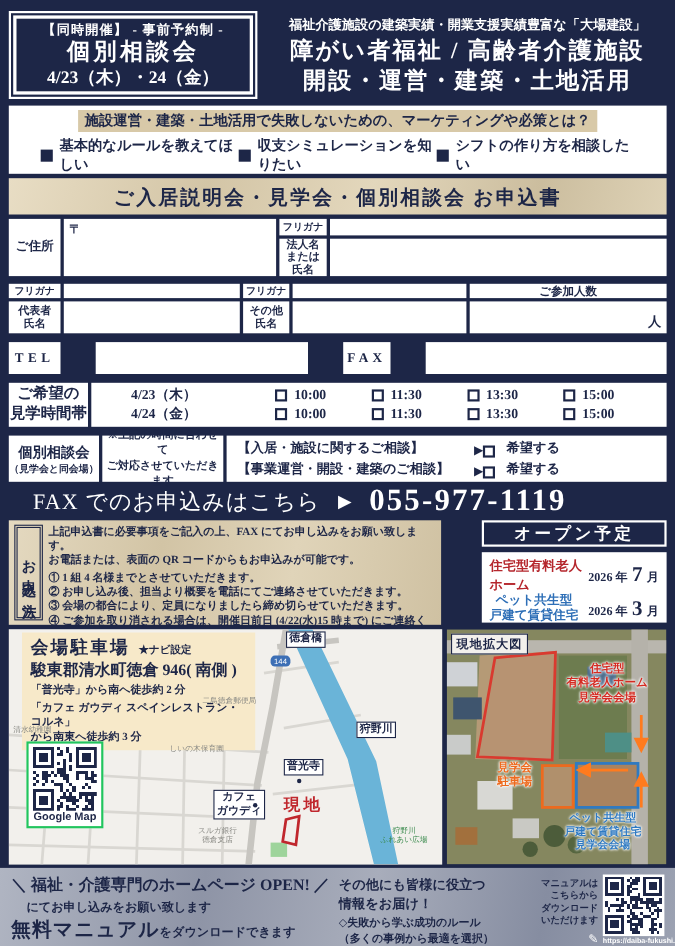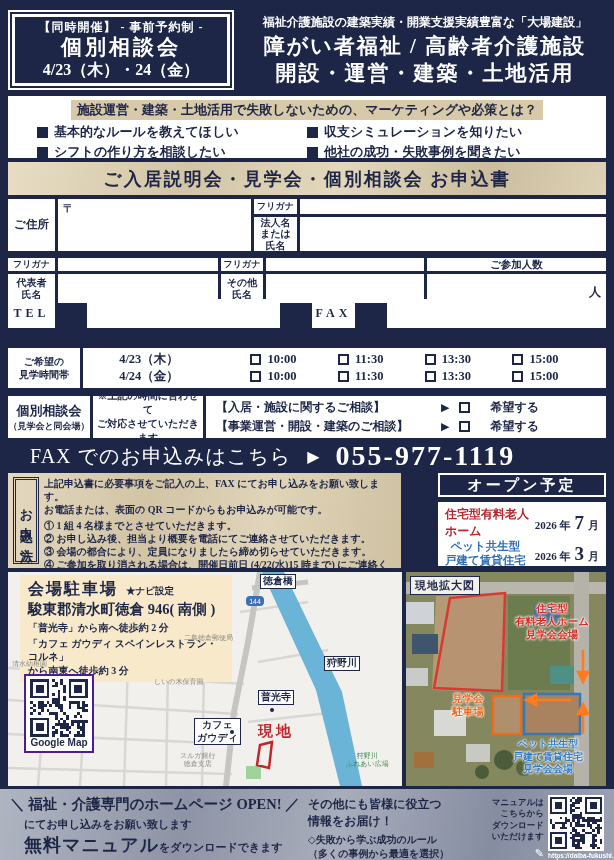--- a/index.html
+++ b/index.html
@@ -14,61 +14,61 @@
   .ev-l1 { font-size:12px; font-weight:bold; letter-spacing:1px; }
   .ev-title { font-size:21px; font-weight:bold; letter-spacing:3px; line-height:1.1; }
   .ev-dates { font-size:16px; font-weight:bold; }
   .header-right { flex:1; text-align:center; color:#fff; }
   .hd-tag { font-size:12px; font-weight:bold; margin-bottom:2px; }
   .hd-t1, .hd-t2 { font-size:21px; font-weight:bold; letter-spacing:2px; line-height:1.25; }
 
   
   .concerns { position:absolute; top:96px; left:8px; width:598px; height:62px; background:#fff; padding-top:3px; }
   .concerns-bar { width:472px; margin:1px auto 3px; background:#d8c9a8; color:#1d2647; font-size:13px; font-weight:bold; text-align:center; padding:1px 0; }
-  .concerns-grid { width:540px; margin:0 auto; display:grid; grid-template-columns:1fr 1fr; row-gap:2px; }
+  .concerns-grid { width:540px; margin:0 auto; display:grid; grid-template-columns:1fr 1fr 1fr; row-gap:2px; }
   .concern-item { font-size:13px; font-weight:bold; display:flex; align-items:center; gap:6px; }
   .sq { display:inline-block; width:11px; height:11px; background:#1d2647; flex:none; }
 
   
   .band { position:absolute; top:162px; left:8px; width:598px; height:33px;
     background:linear-gradient(105deg,#e8ddc4,#d3c5a6 30%,#e3d7bc 55%,#cbbd9e 80%,#ded2b6);
     display:flex; align-items:center; justify-content:center; font-size:18px; font-weight:bold; letter-spacing:2px; }
 
   
   .form { position:absolute; top:199px; left:8px; width:598px; }
   .grp { position:absolute; left:0; width:598px; display:grid; gap:3px; }
   .cell { background:#fff; }
   .lbl { display:flex; align-items:center; justify-content:center; text-align:center; font-weight:bold; }
   .grpA { top:0; grid-template-columns:47px 193px 43px 1fr; grid-template-rows:15px 34px; }
   .grpB { top:59px; grid-template-columns:47px 160px 42px 158px 1fr; grid-template-rows:13px 29px; }
-  .grpC { top:100px; grid-template-columns:47px 193px 43px 1fr; grid-template-rows:29px;gap:32px; }
+  .grpC { top:112px; grid-template-columns:47px 193px 43px 1fr; grid-template-rows:29px;gap:32px; }
   .furi { font-size:9px; }
   .lbl-m { font-size:10px; line-height:1.15; }
   .span2 { grid-row:1 / span 2; }
   .postal { padding:2px 5px; font-size:11px; font-weight:bold; }
   .unit-cell { position:relative; }
   .unit { position:absolute; right:5px; bottom:2px; font-size:12px; font-weight:bold; }
   .telfax { font-size:12px; letter-spacing:4px; }
 
   .schedule { top:149px; grid-template-columns:72px 1fr; grid-template-rows:40px; }
-  .sch-lbl { font-size:10px; line-height:1.3; }
+  .sch-lbl { font-size:14px; line-height:1.3; }
   .sch-body { display:flex; flex-direction:column; justify-content:space-evenly; padding:2px 6px; }
   .sch-row { display:flex; align-items:center; }
   .sch-date { width:120px; text-align:center; font-size:12.5px; font-weight:bold; }
   .sch-slots { flex:1; display:flex; justify-content:space-evenly; }
   .tslot { display:flex; align-items:center; gap:6px; font-size:12.5px; font-weight:bold; }
   .cb { display:inline-block; width:11px; height:11px; border:2px solid #1d2647; background:#fff; flex:none; }
 
   .consult { top:197px; grid-template-columns:82px 110px 1fr; grid-template-rows:42px; }
   .con-left { display:flex; flex-direction:column; align-items:center; justify-content:center; }
   .con-title { font-size:13px; font-weight:bold; }
   .con-sub { font-size:9px; font-weight:bold; }
   .con-note { font-size:10px; line-height:1.4; }
   .con-body { display:flex; flex-direction:column; justify-content:space-evenly; padding:2px 10px; }
-  .con-row { display:flex; align-items:center; gap:10px; }
+  .con-row { display:flex; align-items:flex-end; }
   .con-item { font-size:12px; font-weight:bold; width:215px; }
   .con-arrow { font-size:11px; }
   .con-want { font-size:12px; font-weight:bold; margin-left:10px; }
 
   
   .fax-banner { position:absolute; top:441px; left:8px; width:598px; height:30px; display:flex; align-items:center; color:#fff; padding-left:22px; gap:16px; }
   .fax-lbl { font-size:20px; letter-spacing:1px; }
   .fax-arrow { font-size:16px; }
   .fax-num { font-size:28px; font-weight:bold; letter-spacing:2px; }
 
@@ -94,21 +94,21 @@
 
   
   .mapsec { position:absolute; top:572px; left:8px; width:394px; height:214px; background:#f2f0ec; overflow:hidden; }
   .mapsvg { position:absolute; inset:0; }
   .parkbox { position:absolute; left:12px; top:3px; width:212px; background:#f7e9c9; padding:4px 8px 5px; }
   .park-r1 { display:flex; align-items:baseline; gap:8px; }
   .park-title { font-size:16px; font-weight:bold; letter-spacing:2px; }
   .park-nav { font-size:9.5px; font-weight:bold; }
   .park-addr { font-size:14.5px; font-weight:bold; }
   .park-route { font-size:10px; font-weight:bold; line-height:1.35; margin-top:2px; }
-  .gmap-box { position:absolute; left:16px; top:102px; width:70px; background:#fff; border:2px solid #4c1d95; padding:3px; text-align:center; }
+  .gmap-box { position:absolute; left:16px; top:102px; width:70px; background:#fff; border:2px solid #22c55e; padding:3px; text-align:center; }
   .gmap-qr { width:58px; height:58px; margin:0 auto; }
   .gmap-lbl { font-family:"Liberation Sans",sans-serif; font-size:10px; font-weight:bold; }
   .mlabel { position:absolute; background:#fff; border:1px solid #1d2647; color:#1d2647; font-weight:bold; font-size:10px; padding:0 2px; line-height:1.25; text-align:center; white-space:pre-line; }
   .mtiny { position:absolute; color:#8a8a85; font-size:7px; line-height:1.2; white-space:pre-line; font-family:"Liberation Sans",sans-serif; text-align:center; }
   .mgreen { color:#3a8a4d; }
   .msite { position:absolute; color:#c0272d; font-size:15px; font-weight:bold; letter-spacing:3px; }
   .mdot { position:absolute; width:4px; height:4px; background:#1d2647; border-radius:50%; }
 
   
   .aerial { position:absolute; top:572px; left:406px; width:200px; height:214px; overflow:hidden; }
@@ -119,21 +119,21 @@
   .a-orange { color:#ed6a1e; font-size:10.5px; }
   .a-blue { color:#2f7ac2; font-size:10px; }
 
   
   .footer { position:absolute; top:789px; left:0; width:614px; height:71px;
     background:linear-gradient(100deg,#b0b5c2,#8e94a6 30%,#a8adbb 55%,#868da1 80%,#9ca2b2);
     color:#1d2647; padding:6px 8px 4px 10px; display:flex; gap:6px; }
   .f-col1 { width:292px; }
   .f-head { font-size:14.5px; font-weight:bold; }
   .f-l2 { font-size:11px; font-weight:bold; margin:3px 0 1px 14px; }
-  .f-l3 { margin-left:14px; }
+  .f-l3 { }
   .f-free { font-size:18px; font-weight:bold; letter-spacing:1px; }
   .f-free-suf { font-size:11px; font-weight:bold; }
   .f-col2 { flex:1; }
   .f-sub { font-size:12px; font-weight:bold; margin:1px 0 3px; }
   .f-item { font-size:10px; font-weight:bold; line-height:1.4; }
   .f-col3 { width:148px; display:flex; gap:4px; justify-content:flex-end; }
   .f-note { font-size:8.5px; font-weight:bold; text-align:right; margin-top:2px; line-height:1.35; }
   .pen { color:#fff; font-size:11px; display:block; text-align:right; margin-top:4px; }
   .f-qrwrap { width:58px; text-align:center; }
   .f-qr { width:56px; height:56px; background:#fff; padding:2px; }

